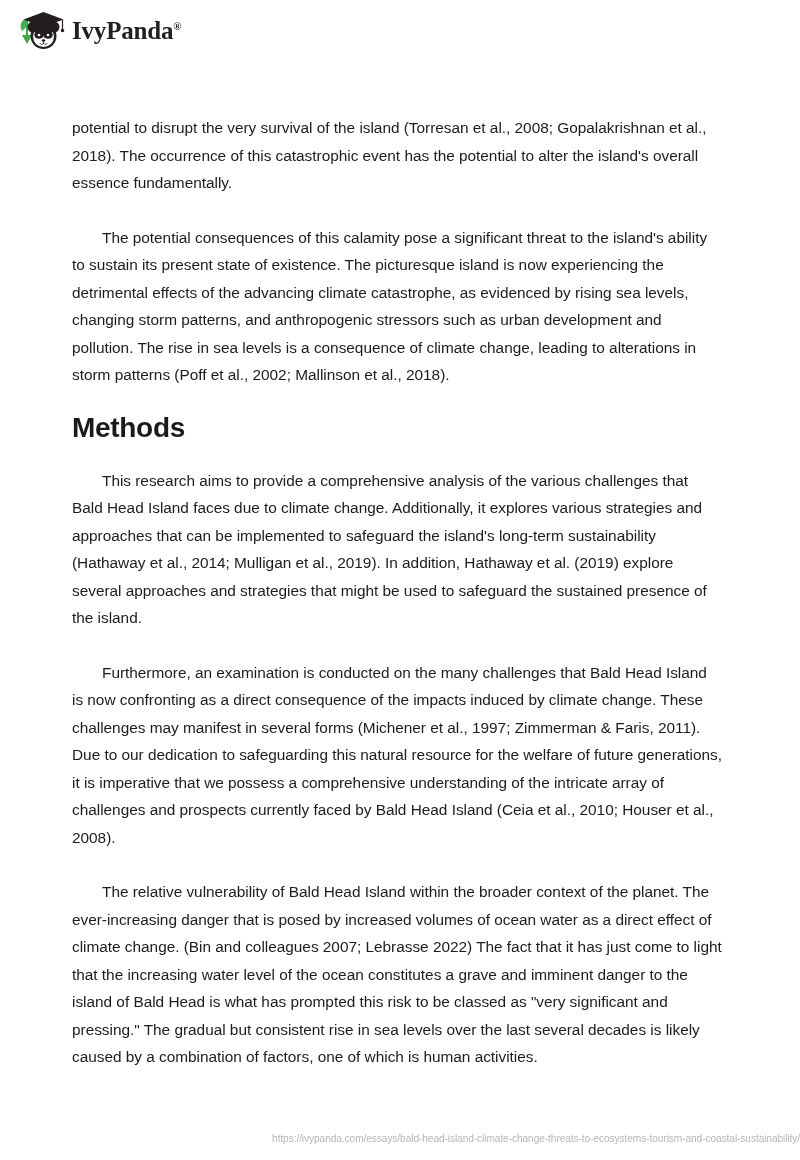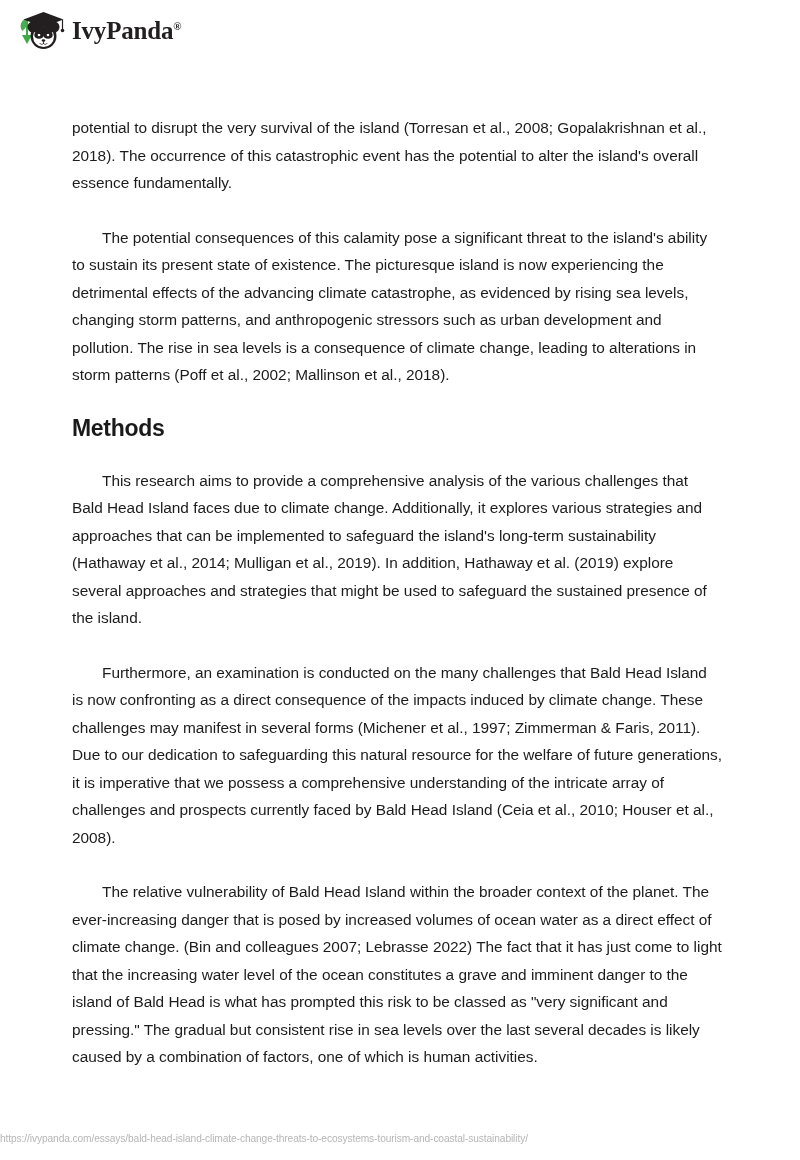--- a/index.html
+++ b/index.html
@@ -95,37 +95,37 @@
     text-indent: 0;
   }
 
   .para-gap {
     height: 27px;
   }
 
   h2.section-heading {
     margin: 0;
     padding: 0;
-    font-size: 23px;
+    font-size: 28px;
     line-height: 34px;
     font-weight: bold;
     color: #1a1a1a;
     letter-spacing: -0.3px;
   }
 
   .heading-space-before { height: 22px; }
   .heading-space-after  { height: 22px; }
 
   
   .page-footer {
     position: absolute;
     left: 0;
     top: 1128px;
     width: 800px;
-    text-align: left;
+    text-align: right;
   }
   .footer-url {
     font-size: 10.2px;
     color: #b6b6b6;
     letter-spacing: -0.1px;
     white-space: nowrap;
     text-decoration: none;
   }
 </style>
 </head>

